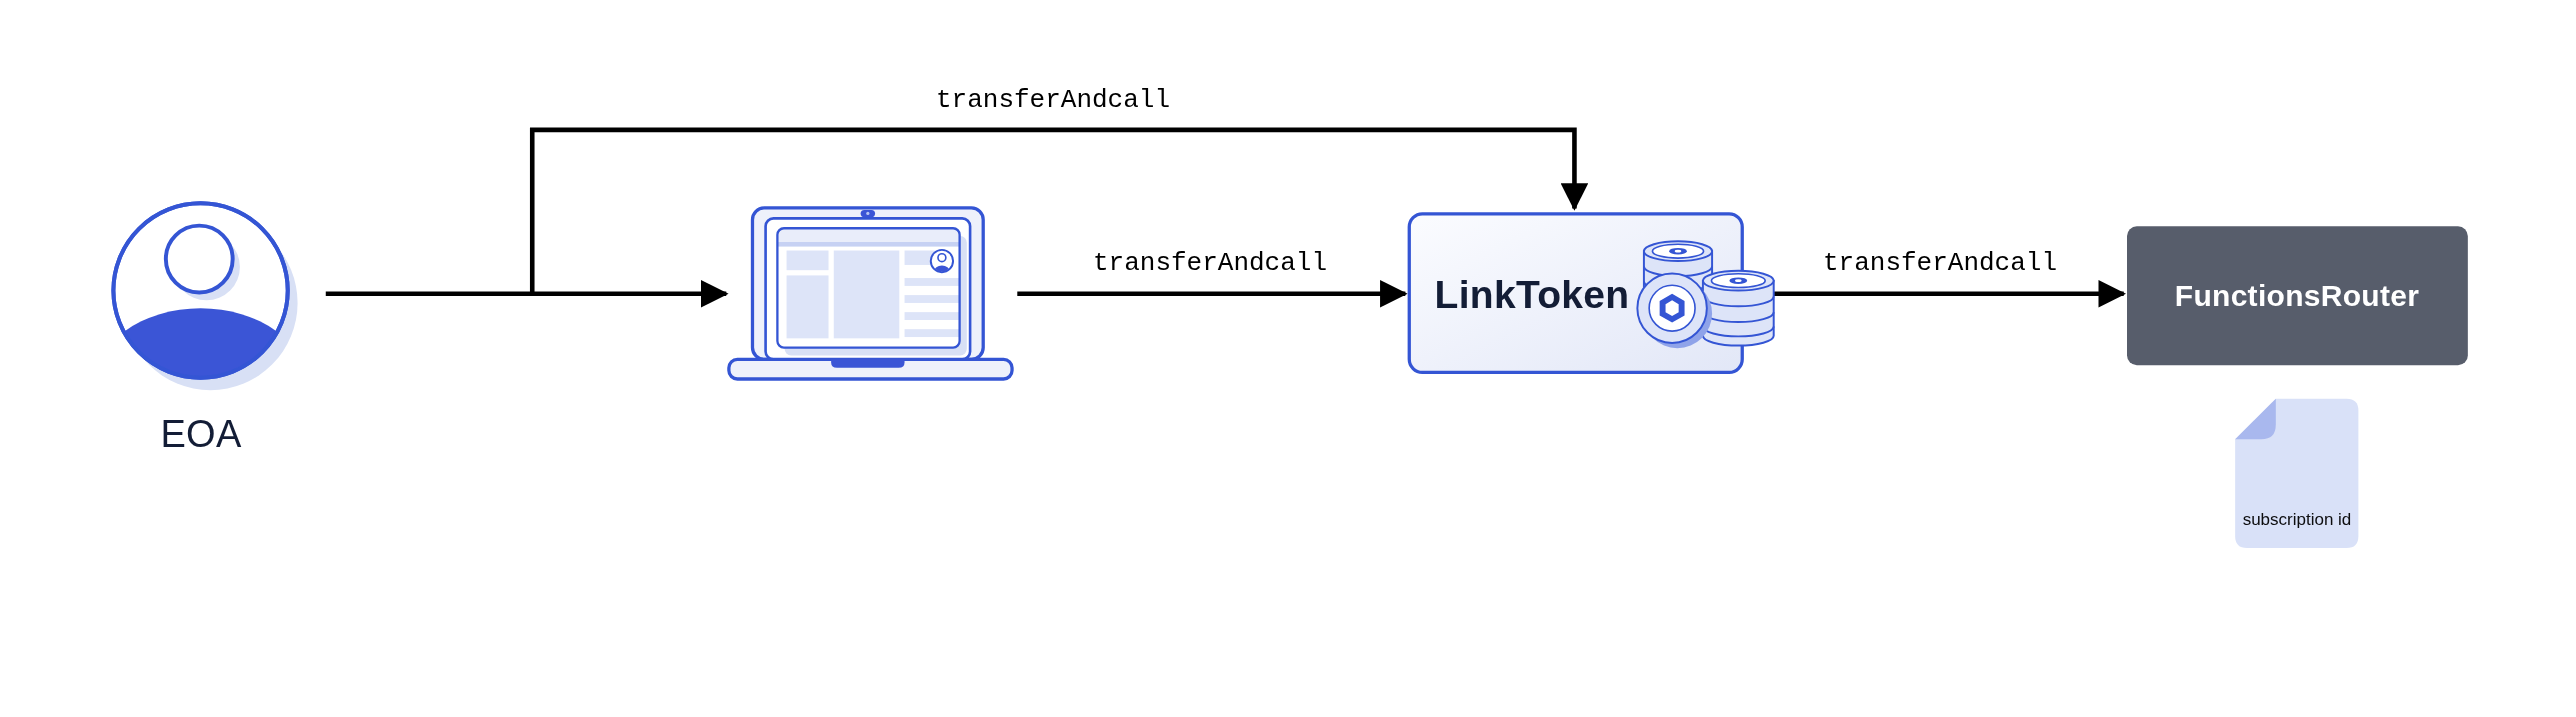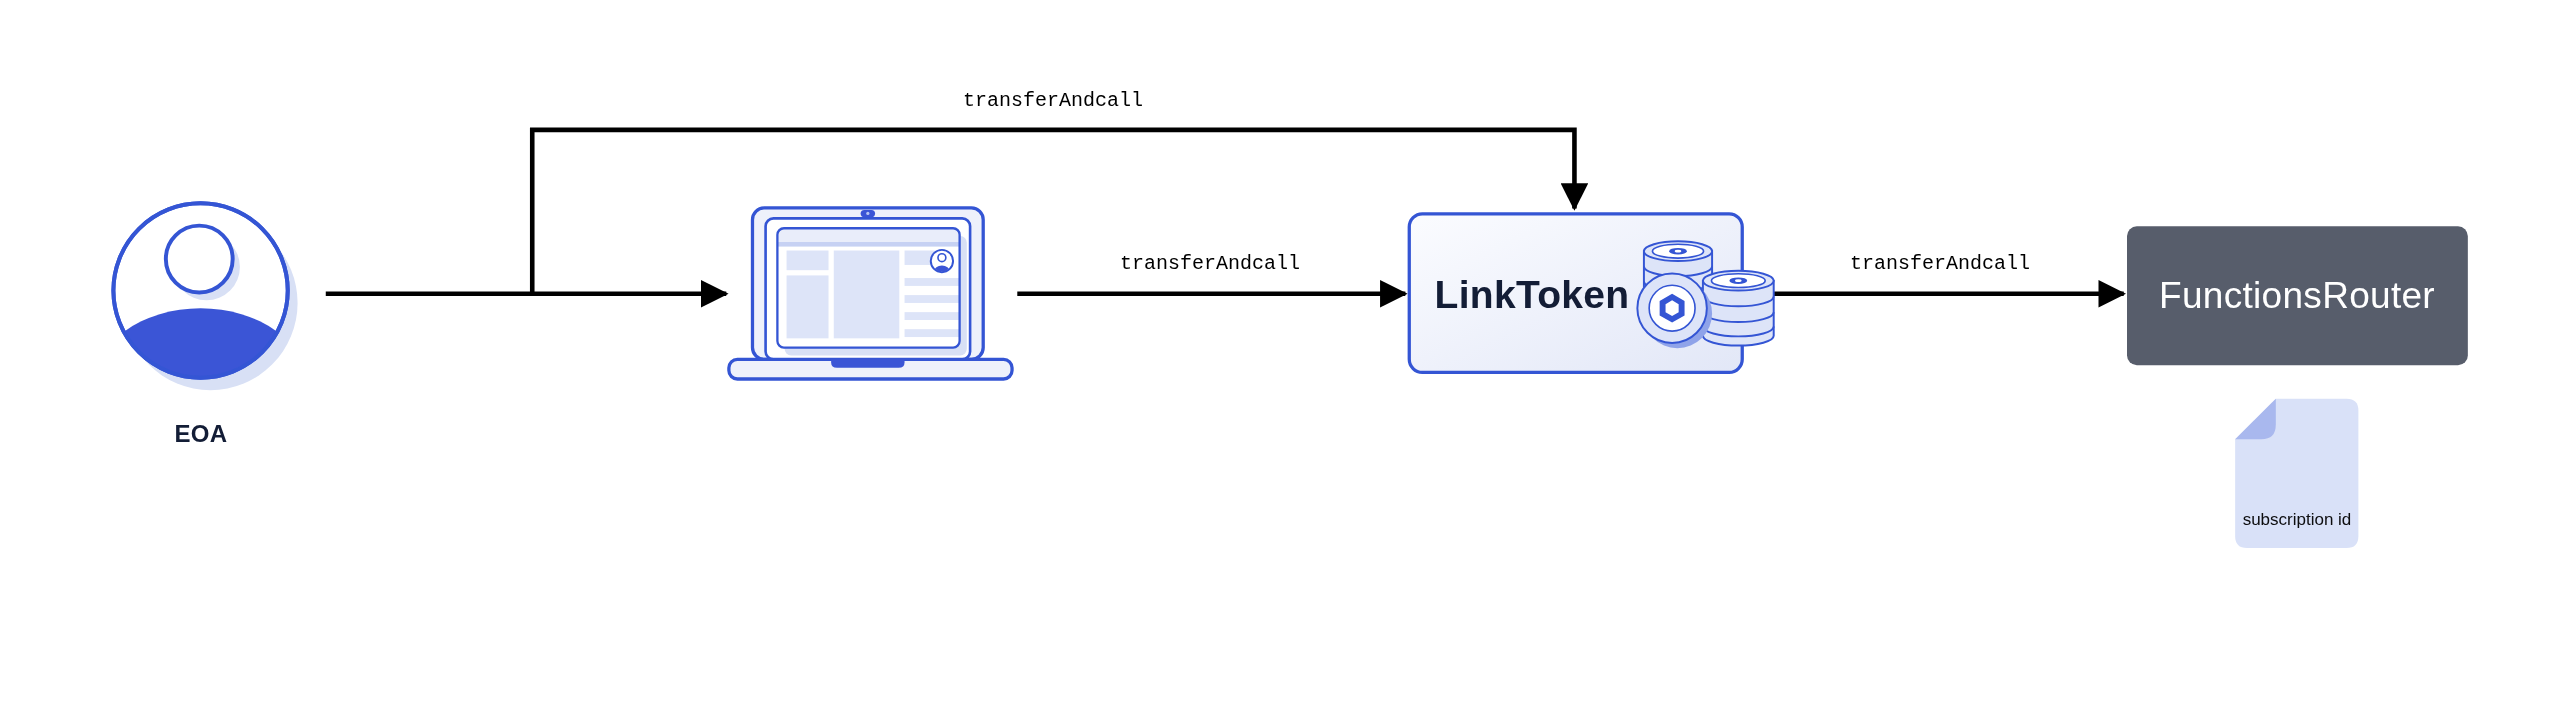--- a/index.html
+++ b/index.html
@@ -28,24 +28,24 @@
   .sw6{stroke-width:6;} .sw5{stroke-width:5;} .sw4{stroke-width:4;}
   .sw35{stroke-width:3.5;} .sw3{stroke-width:3;} .sw25{stroke-width:2.5;}
   .f-none{fill:none;} .f-white{fill:var(--white);} .f-lav{fill:var(--lavender);}
   .f-lavlight{fill:var(--lavender-light);} .f-shadow{fill:var(--lavender-shadow);}
   .f-royal{fill:var(--royal-blue);} .f-accent{fill:var(--accent-blue);}
   .f-slate{fill:var(--slate-box);} .f-doc{fill:var(--doc-fill);}
   .f-fold{fill:var(--doc-fold);} .f-coinshade{fill:var(--coin-shade);}
   .f-header{fill:#e9edfa;} .f-strip{fill:#c6d1f3;} .f-dot{fill:#b7c4f1;}
   
   .lbl{position:absolute;transform:translate(-50%,-50%);white-space:nowrap;z-index:2;text-align:center;}
-  .lbl-node{font-weight:700;font-size:24px;color:var(--navy-text);letter-spacing:0.3px;}
+  .lbl-node{font-weight:400;font-size:38px;color:var(--navy-text);letter-spacing:0.3px;}
   .lbl-node-lg{font-weight:700;font-size:39px;color:var(--navy-text);letter-spacing:0.3px;}
-  .lbl-box-white{font-weight:400;font-size:37px;color:var(--white);letter-spacing:0.3px;}
-  .lbl-mono{font-family:"Liberation Mono","DejaVu Sans Mono",monospace;font-size:20px;color:var(--arrow-black);}
+  .lbl-box-white{font-weight:700;font-size:30px;color:var(--white);letter-spacing:0.3px;}
+  .lbl-mono{font-family:"Liberation Mono","DejaVu Sans Mono",monospace;font-size:26px;color:var(--arrow-black);}
   .lbl-wrap{white-space:normal;line-height:1.12;}
   .lbl-doc{font-size:17px;color:#0d0d0f;font-weight:400;width:118px;line-height:1.3;margin-top:24px;}
   .lbl-caption{font-size:27.5px;color:#0d0d0f;font-weight:400;width:223px;line-height:1.1;}
 </style>
 </head>
 <body>
 
 <div id="stage">
 
   <svg id="diagram-svg" width="2576" height="718" viewBox="0 0 3930 1095">

